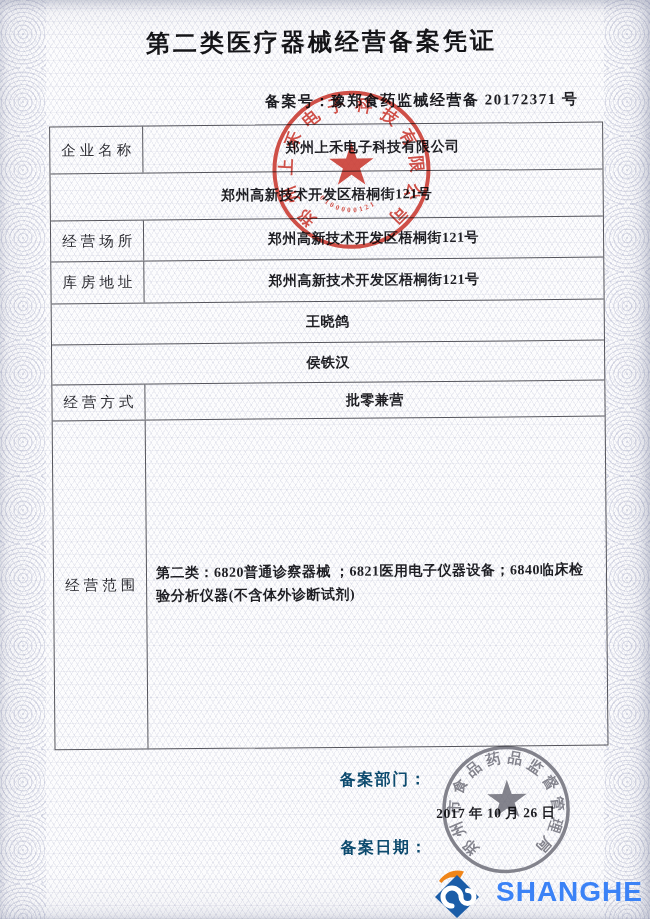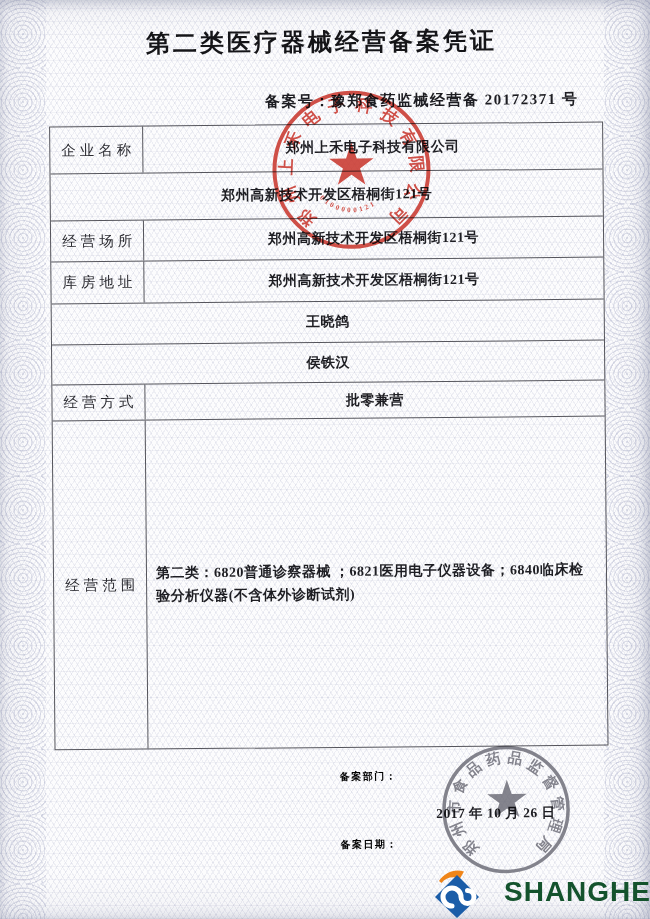--- a/index.html
+++ b/index.html
@@ -34,34 +34,34 @@
   .row{display:flex;border-bottom:1px solid #55555c;box-sizing:border-box;}
   .row:last-child{border-bottom:none;flex:1;}
   .cell-label{width:93px;flex:0 0 93px;border-right:1px solid #55555c;box-sizing:border-box;
     display:flex;align-items:center;justify-content:center;
     font-size:14.5px;letter-spacing:4px;color:#2a2a30;text-indent:4px;}
   .cell-label.tight{letter-spacing:1.5px;text-indent:1.5px;}
   .cell-value{flex:1;display:flex;align-items:center;justify-content:center;
     font-size:14px;font-weight:600;color:#1e1e23;letter-spacing:.5px;}
   .cell-value.left{justify-content:flex-start;text-align:left;padding:0 18px 0 9px;line-height:1.65;}
 
-  .footer-label{position:absolute;font-size:10px;font-weight:700;letter-spacing:1.5px;color:#000000;}
+  .footer-label{position:absolute;font-size:16px;font-weight:700;letter-spacing:1.5px;color:#0c4a6e;}
   .dept-label{left:337px;top:770px;}
   .date-label{left:337px;top:838px;}
   .date-value{position:absolute;left:433px;top:806px;font-size:13.5px;font-weight:700;
     letter-spacing:.5px;color:#1d1d22;white-space:nowrap;}
 
   .seal{position:absolute;mix-blend-mode:multiply;pointer-events:none;}
   .seal.company{left:264px;top:80px;opacity:.88;}
   .seal.authority{left:428px;top:736px;opacity:.82;}
   .seal text{font-family:"Liberation Serif","DejaVu Serif",serif;font-weight:700;}
 
   .brand{position:absolute;left:426px;top:866px;display:flex;align-items:center;z-index:7;}
   .brand-text{font-family:"Liberation Sans","DejaVu Sans",sans-serif;font-size:28px;
-    font-weight:800;letter-spacing:1px;color:#14532d;margin-left:16px;line-height:1;}
+    font-weight:800;letter-spacing:1px;color:#3b82f6;margin-left:8px;line-height:1;}
 </style>
 </head>
 <body>
 
 <div class="rosettes left"></div>
 <div class="rosettes right"></div>
 
 <div class="sheet">
 
   <h1 class="title">第二类医疗器械经营备案凭证</h1>

